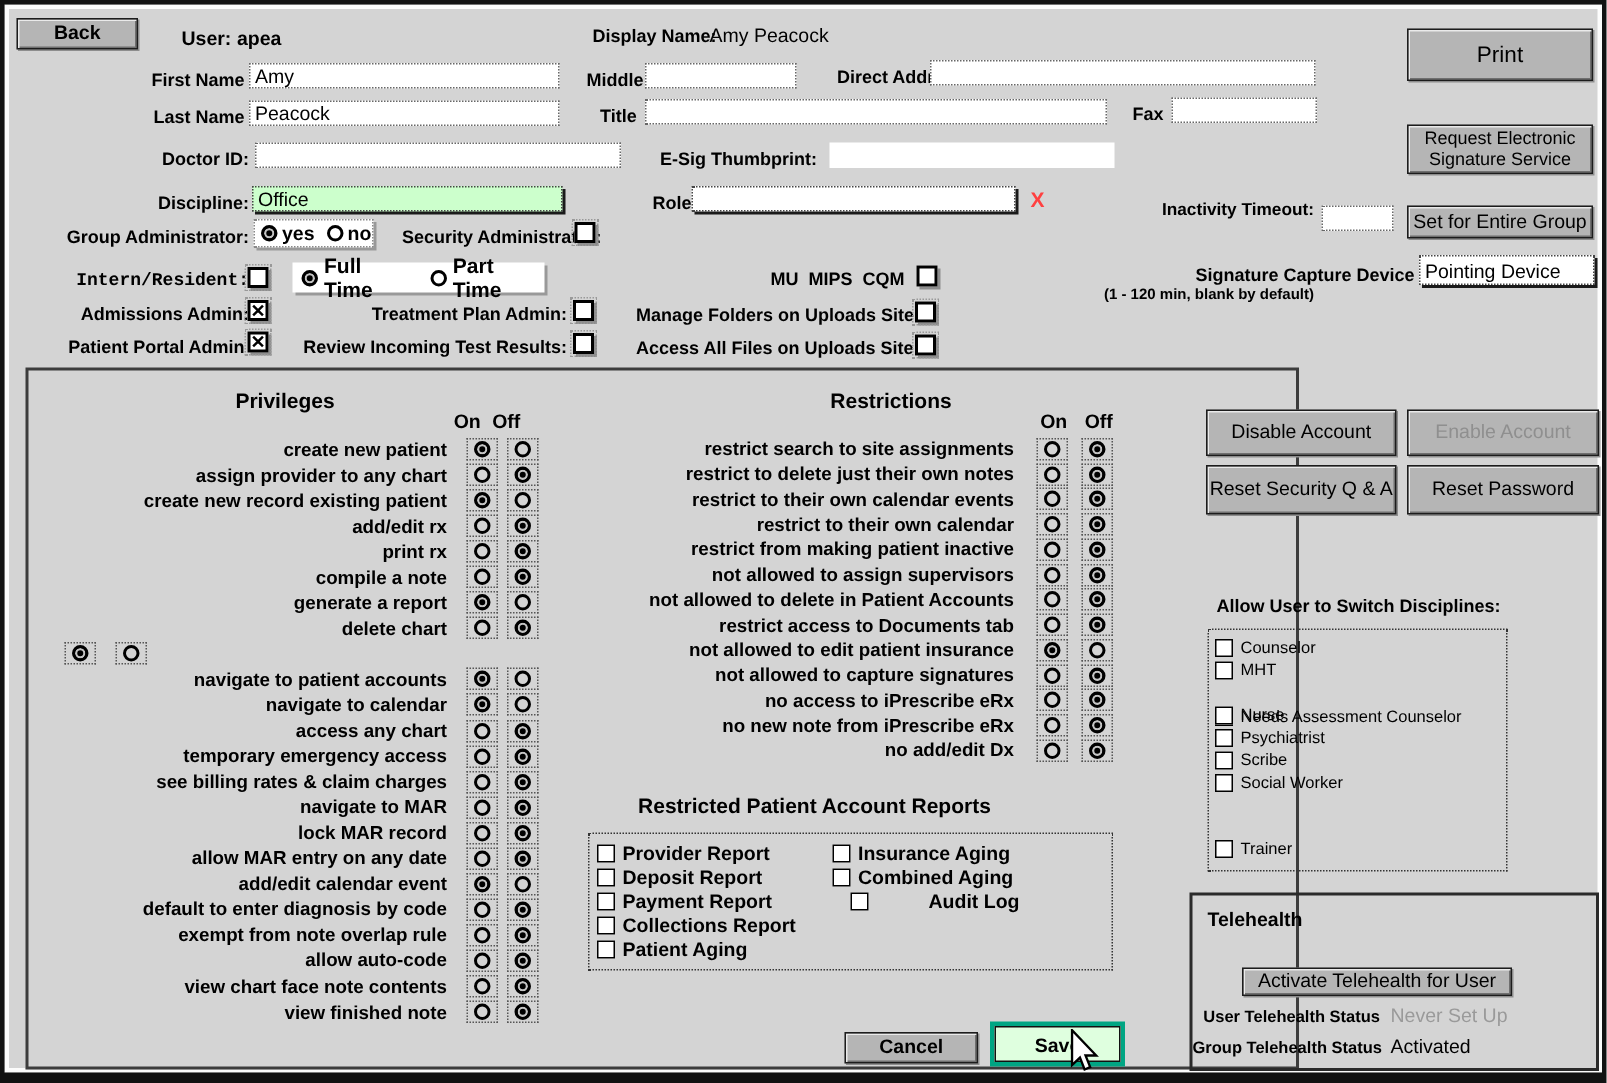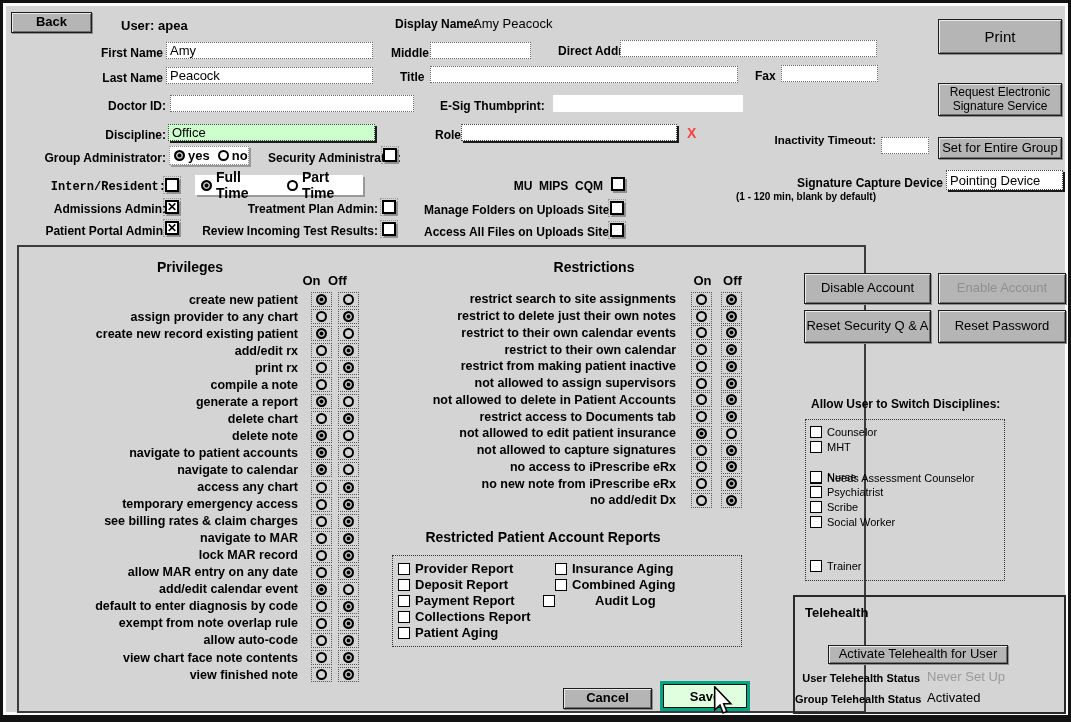--- a/index.html
+++ b/index.html
@@ -235,21 +235,20 @@
         <div class="toggle-row">
           <div class="toggle-label">delete chart</div>
           <div class="radio-cell">
             <div class="circ"></div>
           </div>
           <div class="radio-cell">
             <div class="circ sel"></div>
           </div>
         </div>
         <div class="toggle-row">
-          <div class="toggle-label">delete note</div>
           <div class="radio-cell">
             <div class="circ sel"></div>
           </div>
           <div class="radio-cell">
             <div class="circ"></div>
           </div>
         </div>
         <div class="toggle-row">
           <div class="toggle-label">navigate to patient accounts</div>
           <div class="radio-cell">
@@ -527,21 +526,21 @@
         </div>
       <div>
           <div class="chk-item" style="left: 162px; top: 5px;">
             <span class="chk-sm"></span>
             <span class="txt-b">Insurance Aging</span>
           </div>
           <div class="chk-item" style="left: 162px; top: 21px;">
             <span class="chk-sm"></span>
             <span class="txt-b">Combined Aging</span>
           </div>
-          <div class="chk-item" style="left: 150px; top: 37px; gap: 40px;">
+          <div class="chk-item" style="left: 174px; top: 37px; gap: 40px;">
             <span class="chk-sm"></span>
             <span class="txt-b">Audit Log</span>
           </div>
         </div>
     </div>
 
     <div class="btn" style="left:544px; top:441px; width:89px; height:21px; font-weight:bold;">Cancel</div>
     <div class="save-wrap" style="left:641px; top:434px; width:90px; height:30px;">
       <div class="save-btn">Save</div>
     </div>

